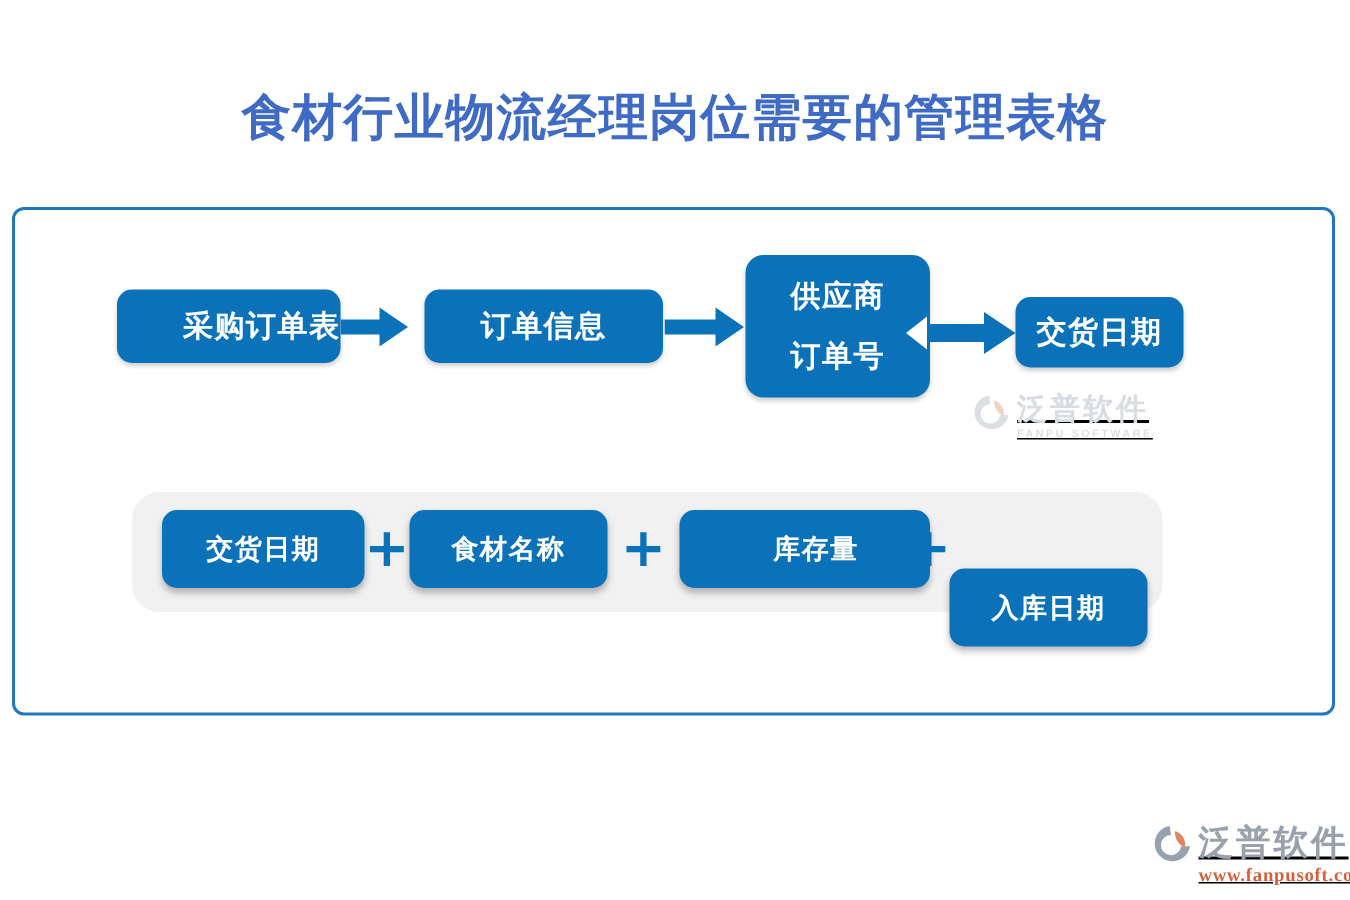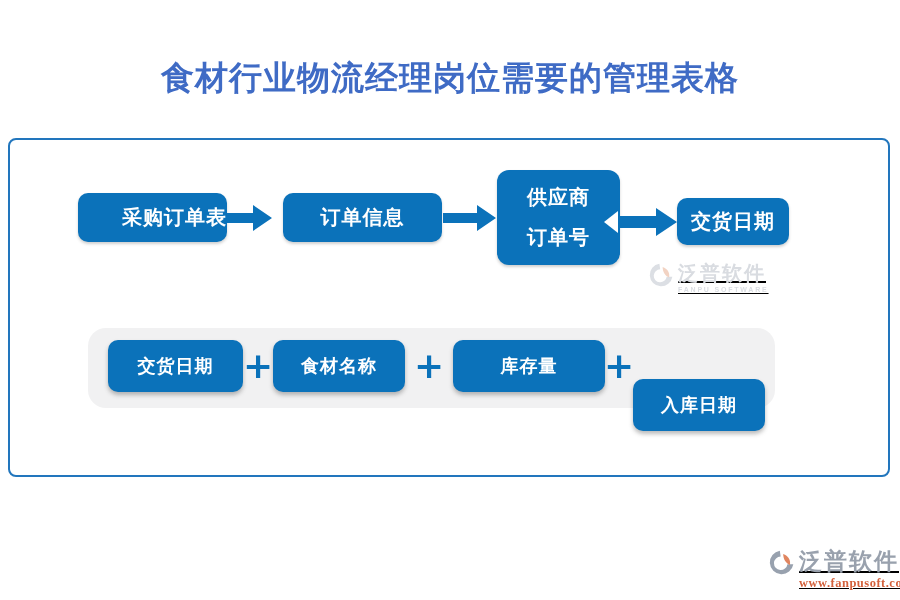--- a/index.html
+++ b/index.html
@@ -38,21 +38,21 @@
     background:#f1f1f2;border-radius:18px;
   }
   .ibox{
     position:absolute;top:340px;height:52px;background:#0b72ba;border-radius:10px;
     color:#fff;font-weight:bold;font-size:18px;letter-spacing:1px;
     display:flex;align-items:center;justify-content:center;
     box-shadow:0 3px 4px rgba(60,60,60,.35);
   }
   #ibox1{left:108px;width:135px;}
   #ibox2{left:273px;width:132px;}
-  #ibox3{left:453px;width:152px;}
+  #ibox3{left:453px;width:152px;padding-left:15px;}
   #ibox4{left:633px;width:132px;margin-top:39px;}
   .plus{
     position:absolute;top:366px;transform:translate(-50%,-50%);
     color:#0b72ba;font-size:36px;font-weight:900;
     font-family:"DejaVu Sans", sans-serif;line-height:1;
   }
   #plus1{left:258px;} #plus2{left:429px;} #plus3{left:619px;}
   
   .wm{position:absolute;display:flex;align-items:flex-start;text-decoration:underline;}
   .wm-center{left:648px;top:262px;}

